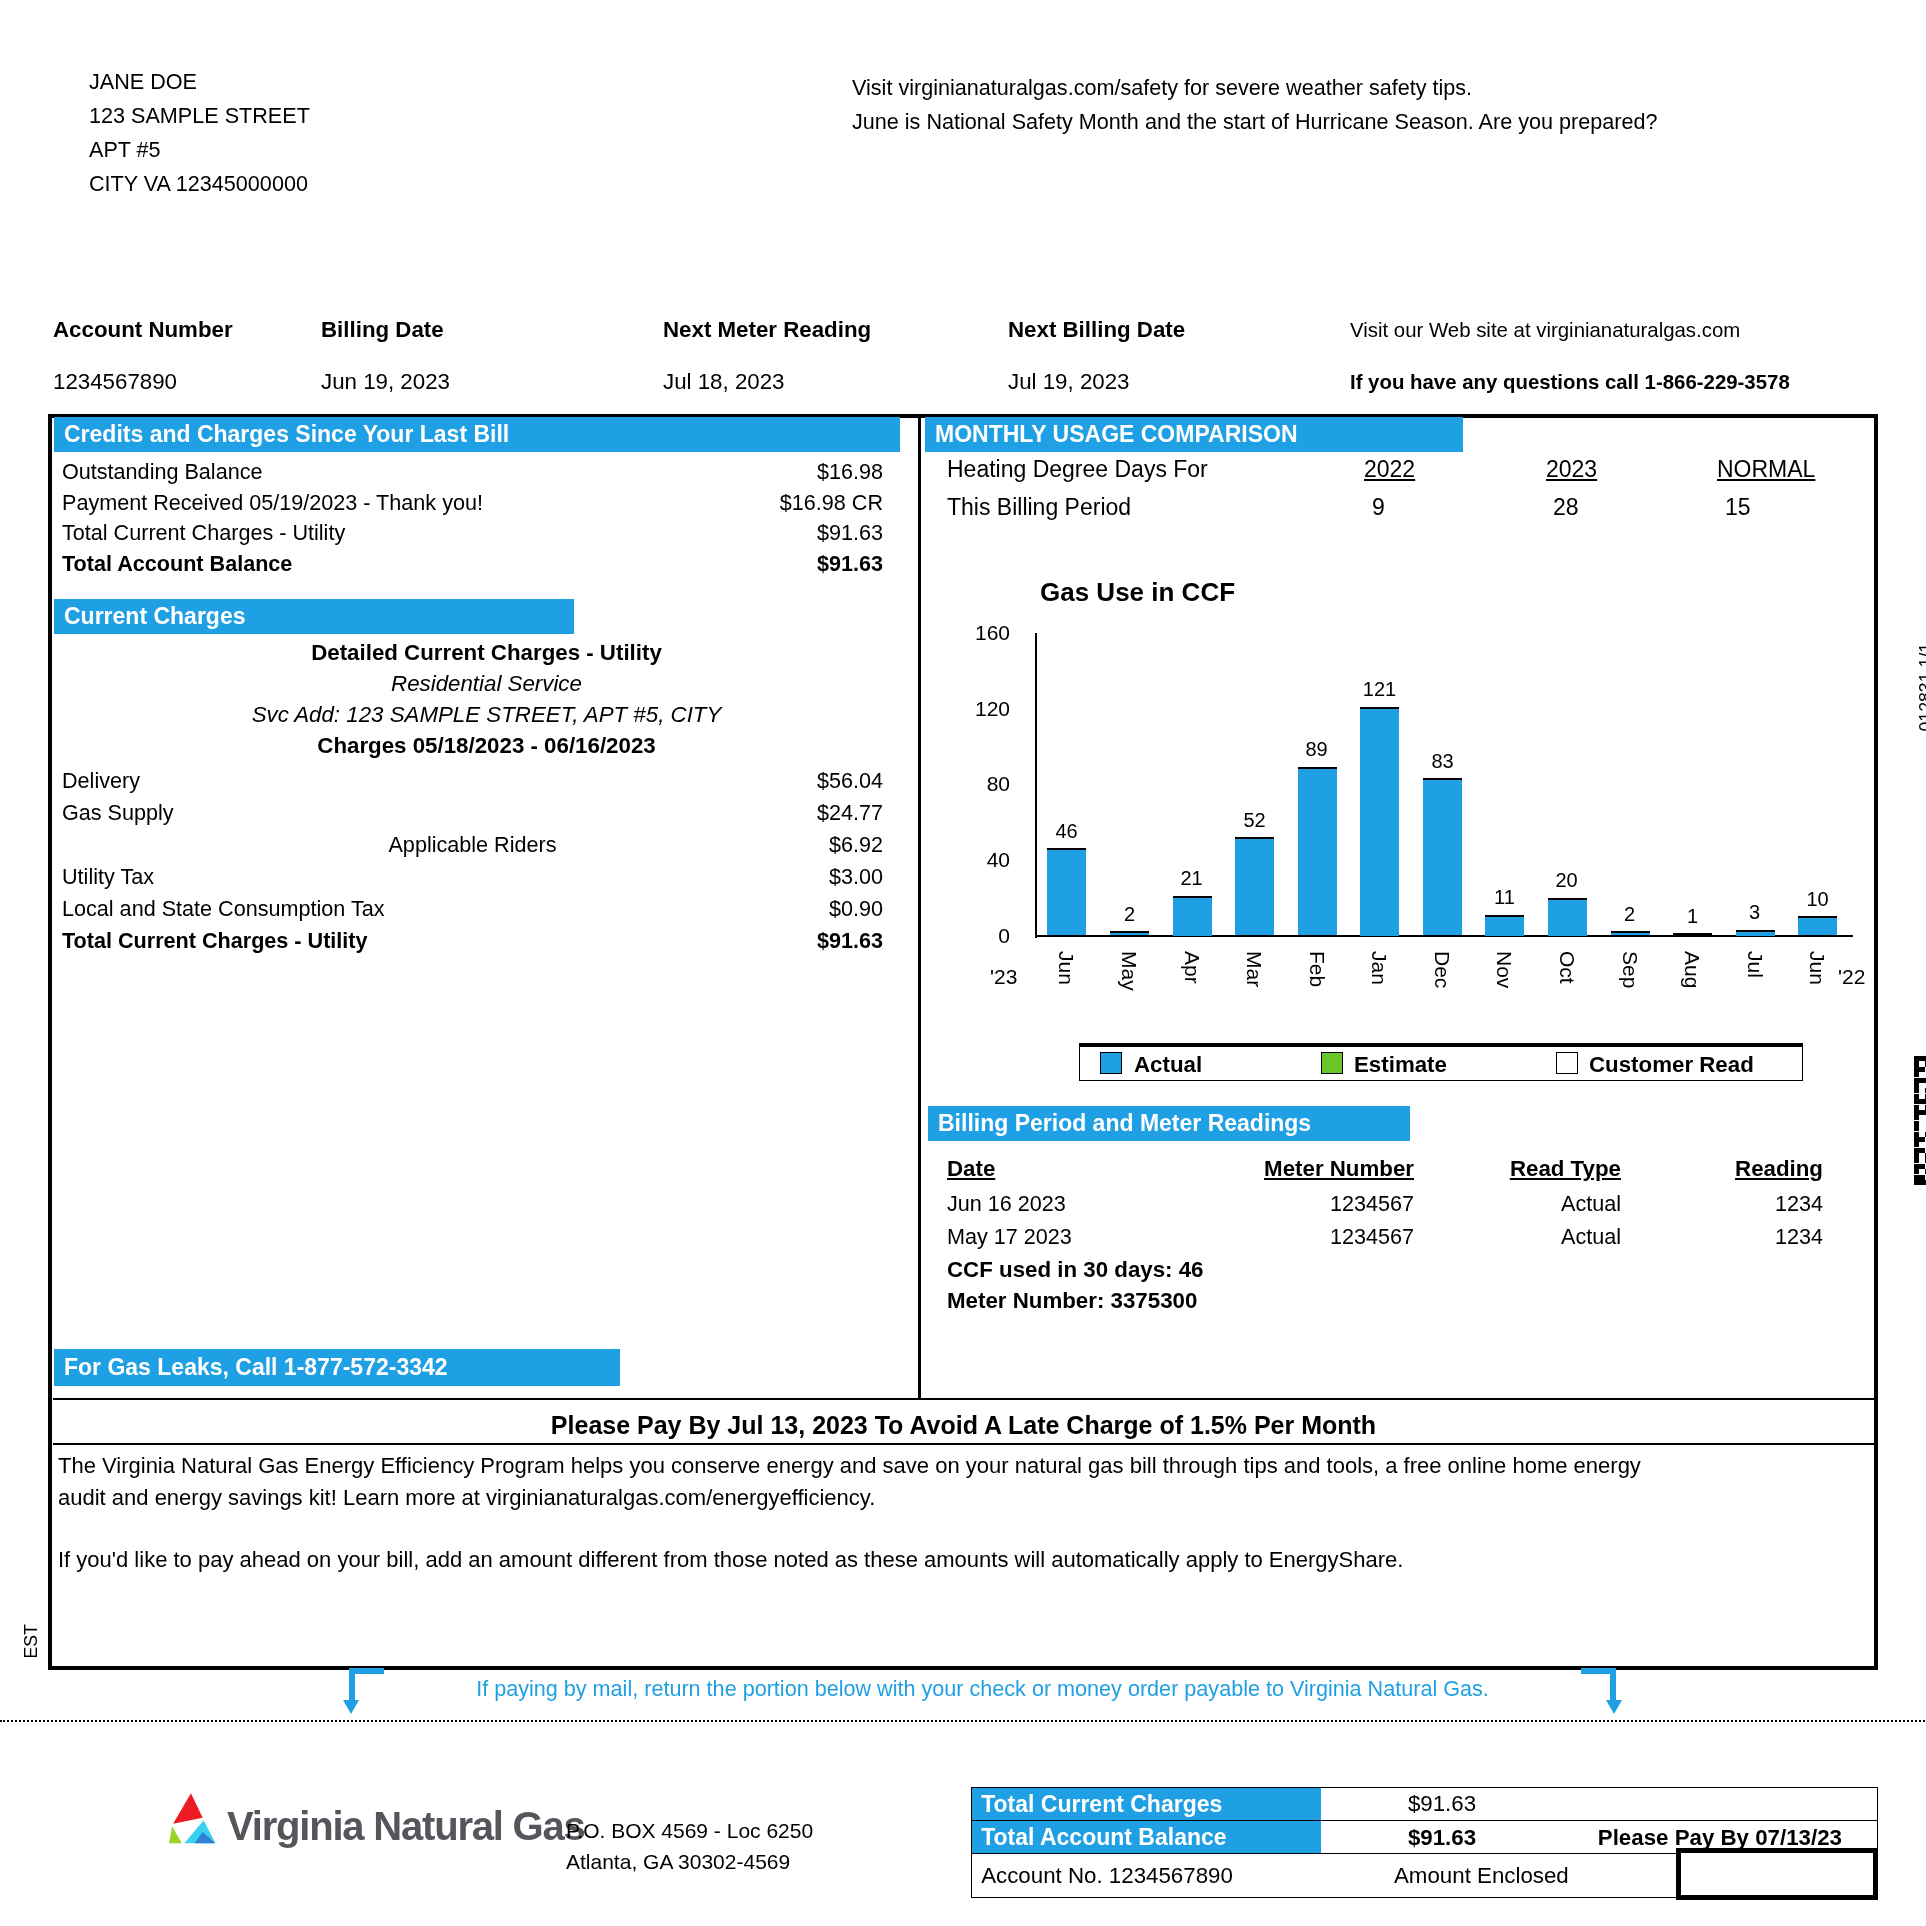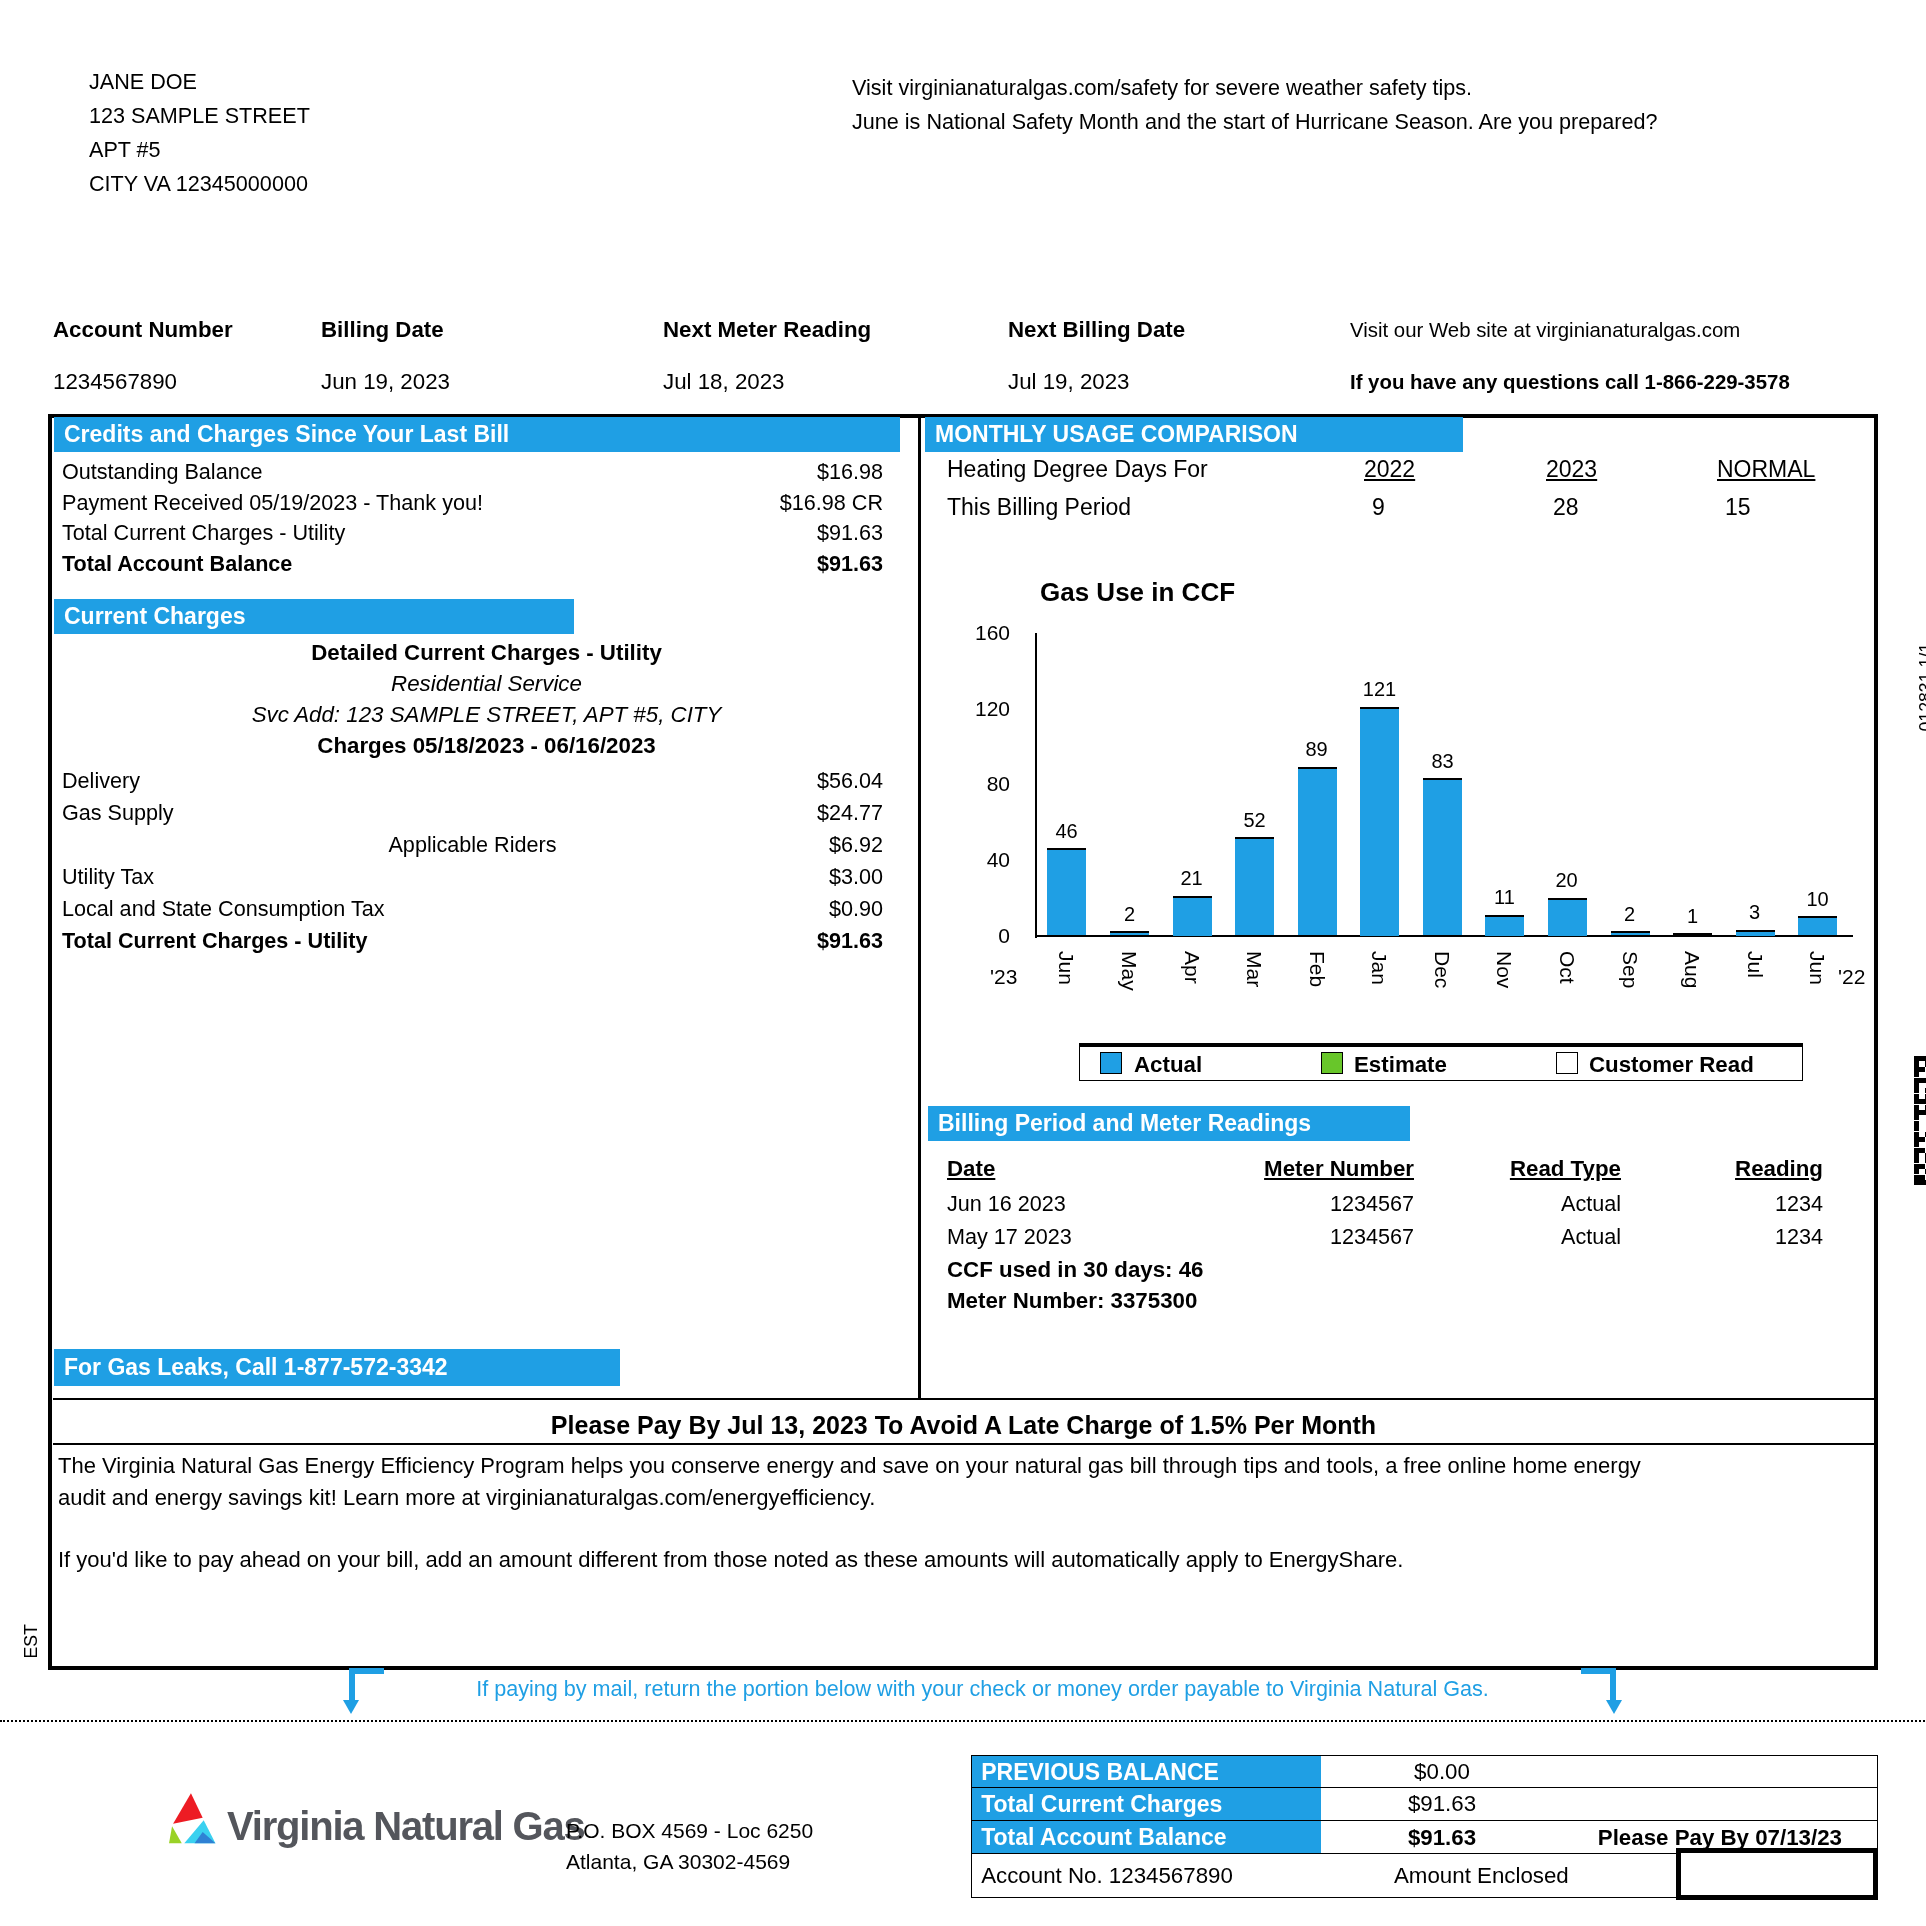--- a/index.html
+++ b/index.html
@@ -218,24 +218,20 @@
       <polygon points="45,2 68,50 10,62" fill="#ed1c24"></polygon>
       <polygon points="70,55 93,100 32,100" fill="#3ad1f0"></polygon>
       <polygon points="8,67 27,100 2,100" fill="#9ad227"></polygon>
       <polygon points="68,78 93,100 52,100" fill="#2f81d4"></polygon>
     </svg>
   </div>
   <div class="logotext">Virginia Natural Gas</div>
   <div class="abs" style="left:566px;top:1819px;font-size:21px;">P.O. BOX 4569 - Loc 6250</div>
   <div class="abs" style="left:566px;top:1850px;font-size:21px;">Atlanta, GA 30302-4569</div>
 
-  <div class="stubrow" style="top:1755px;height:34px;">
-    <div class="bluecell">PREVIOUS BALANCE</div>
-    <div class="amt" style="line-height:32px;">$0.00</div>
-  </div>
   <div class="stubrow" style="top:1787px;height:34px;">
     <div class="bluecell">Total Current Charges</div>
     <div class="amt" style="line-height:32px;">$91.63</div>
   </div>
   <div class="stubrow" style="top:1820px;height:35px;">
     <div class="bluecell">Total Account Balance</div>
     <div class="amt b" style="line-height:33px;">$91.63</div>
     <div class="abs b" style="right:35px;top:0;font-size:22.3px;line-height:33px;">Please Pay By 07/13/23</div>
   </div>
   <div class="stubrow" style="top:1853px;height:45px;">

